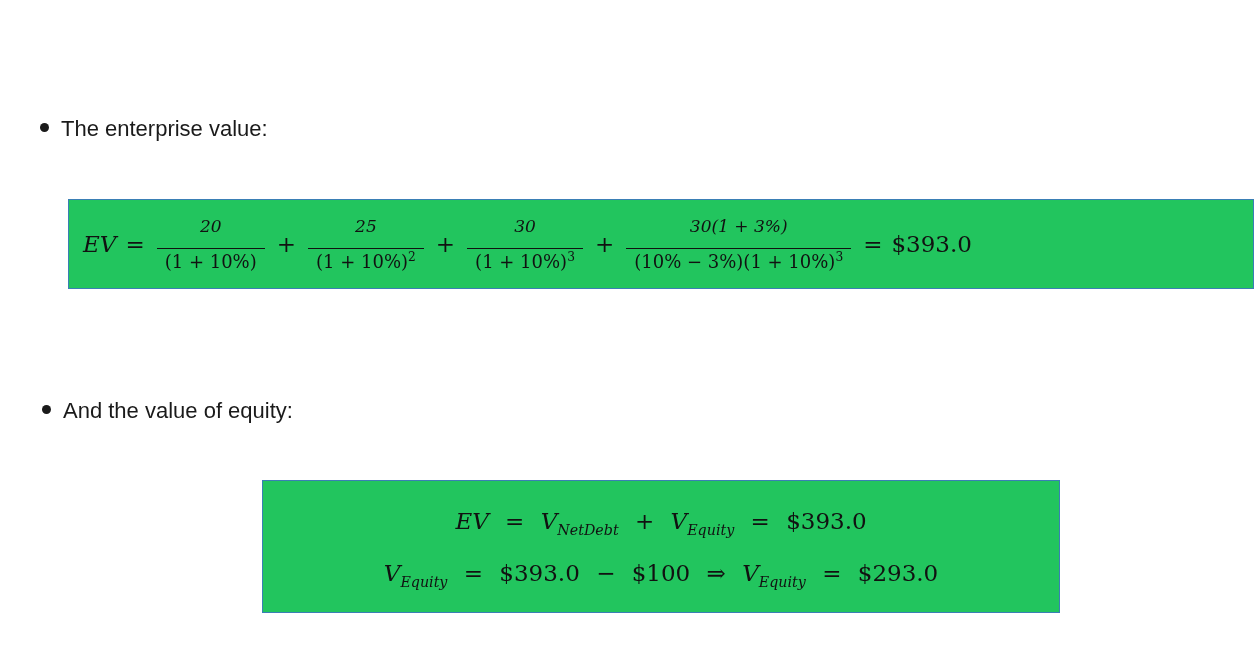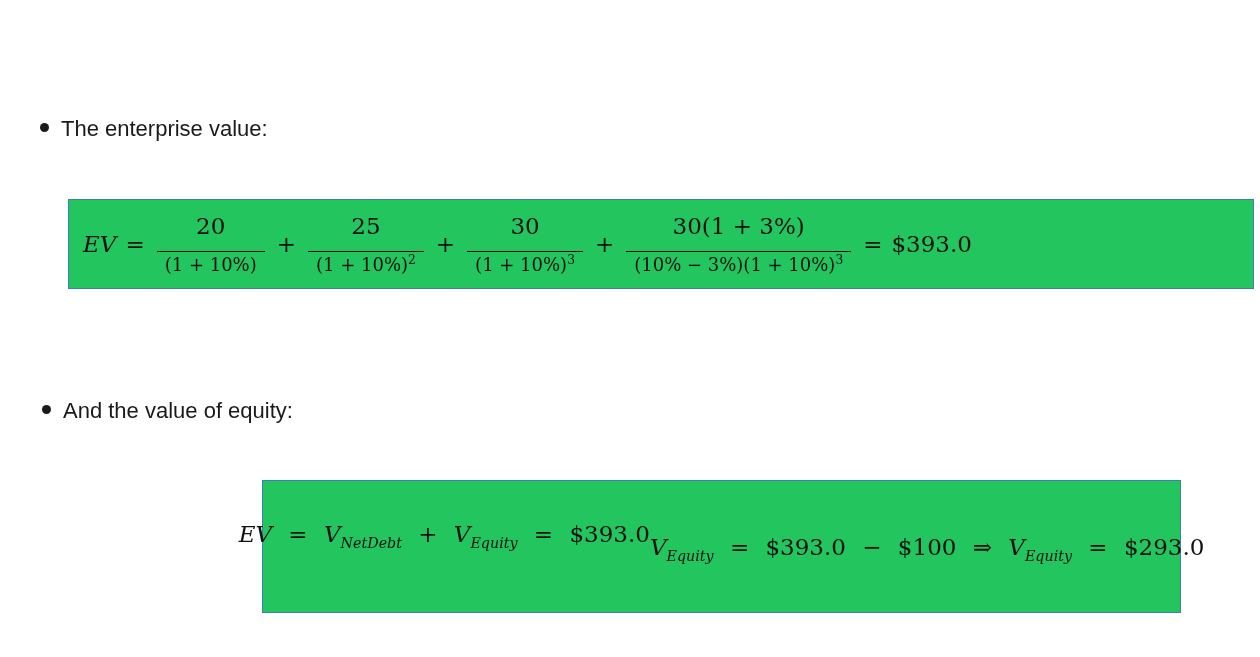--- a/index.html
+++ b/index.html
@@ -61,38 +61,40 @@
     top: 199px;
     width: 1186px;
     height: 90px;
     display: flex;
     align-items: center;
     padding-left: 14px;
   }
   #equity-formula-box {
     left: 262px;
     top: 480px;
-    width: 919px;
+    width: 798px;
     height: 133px;
     display: flex;
+    flex-direction: column;
     align-items: center;
     justify-content: center;
   }
   .mi { font-style: italic; }
   .op { margin: 0 9px; }
   .frac {
     display: inline-flex;
     flex-direction: column;
     align-items: center;
     vertical-align: middle;
     margin: 0 3px;
   }
   .frac .num {
     padding: 0 8px 12px 8px;
-    font-size: 23px;
+    font-size: 17px;
+    font-style: italic;
   }
   .frac .bar {
     width: 100%;
     height: 1.6px;
     background: #111;
   }
   .frac .den {
     padding: 2px 8px 0 8px;
     font-size: 18px;
   }

